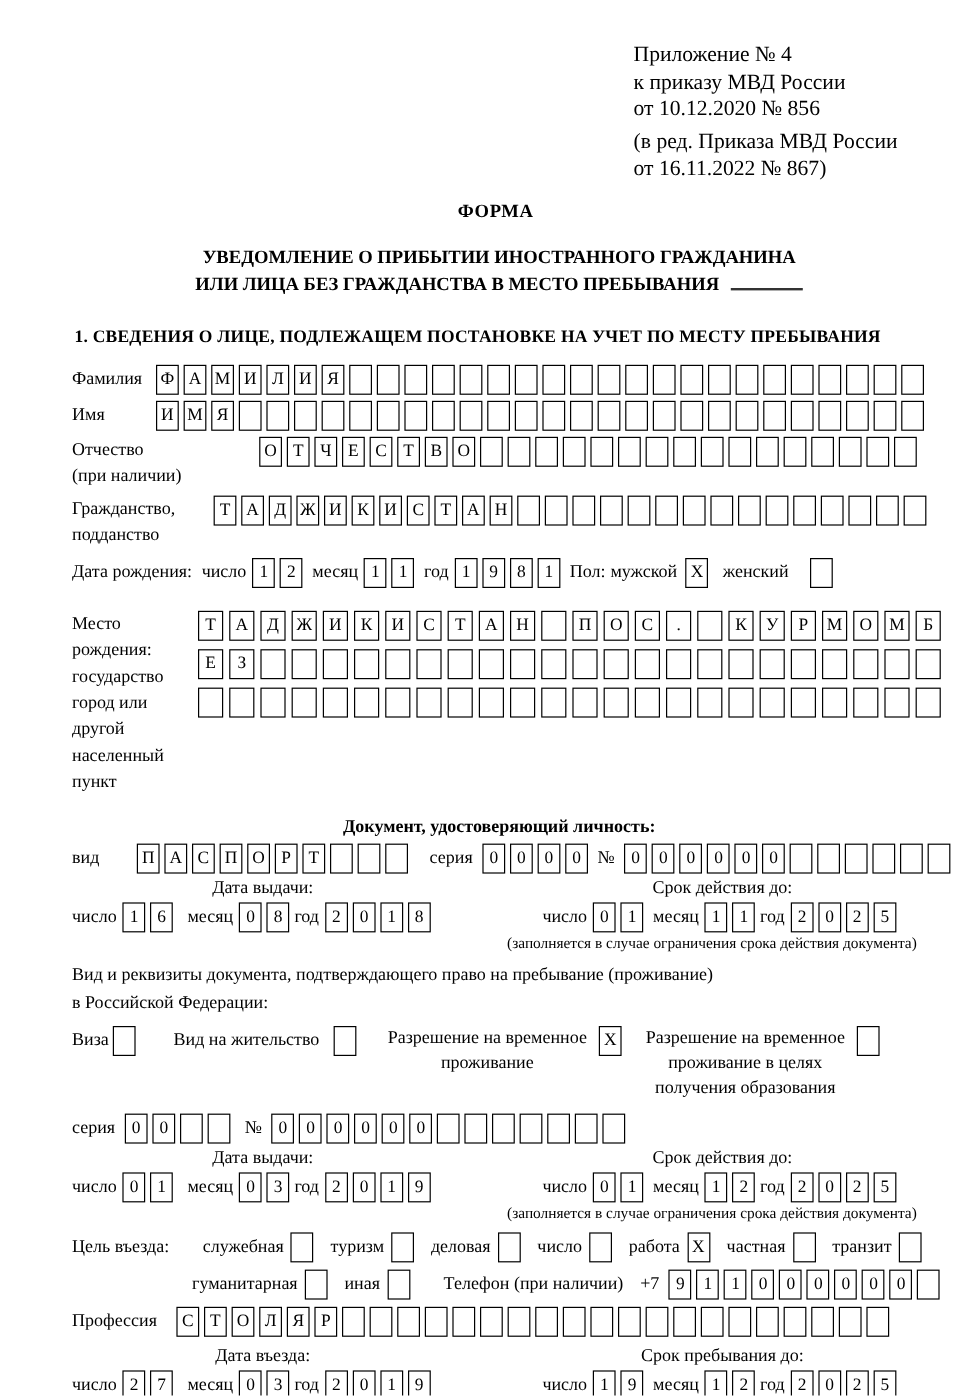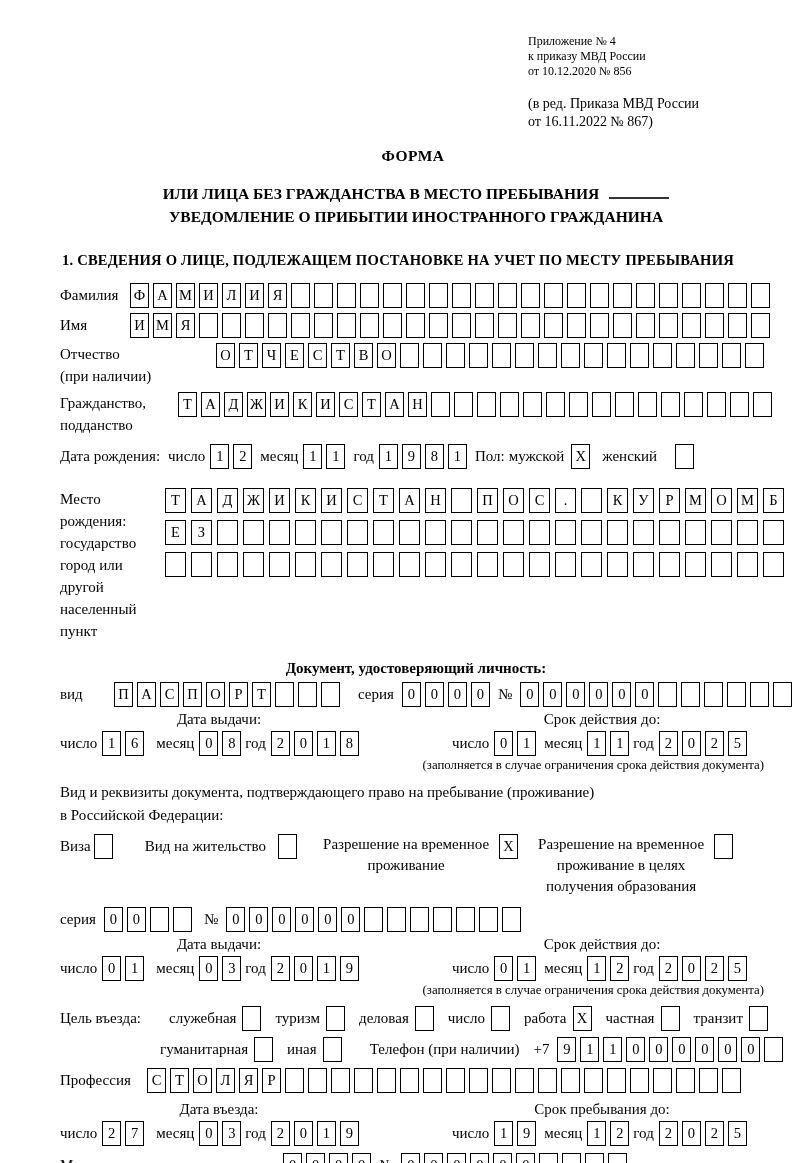--- a/index.html
+++ b/index.html
@@ -1,22 +1,22 @@
 <!DOCTYPE html>
 <html lang="ru"><head>
 <meta charset="utf-8">
 <style>
   html,body{margin:0;padding:0;background:#fff;}
   body{width:800px;height:1163px;color:#000;
        font-family:"Liberation Serif","DejaVu Serif",serif;font-size:15px;overflow:hidden;}
   .page{padding:34px 28px 0 60px;box-sizing:border-box;width:800px;}
 
   
-  .hdr{width:222px;margin-left:auto;margin-right:22px;font-size:12px;line-height:1.25;}
-  .hdr2{width:222px;margin-left:auto;margin-right:22px;font-size:14px;line-height:1.3;margin-top:16px;}
+  .hdr{width:222px;margin-left:auto;margin-right:22px;font-size:18px;line-height:1.25;}
+  .hdr2{width:222px;margin-left:auto;margin-right:22px;font-size:18px;line-height:1.3;margin-top:4px;}
   .formword{ text-align:center;font-weight:bold;font-size:15.5px;margin:16px 6px 0 0;letter-spacing:.5px;}
 
   
   .title{ text-align:center;font-weight:bold;font-size:15.5px;margin-top:18px;line-height:1.45;}
   .uline{display:inline-block;width:60px;border-bottom:2px solid #333;height:12px;margin-left:10px;}
   .sec1{font-weight:bold;font-size:14.6px;margin:24px 0 0 2px;letter-spacing:.2px;}
 
   
   .frow{display:flex;align-items:flex-start;margin-top:5px;}
   .flabel{flex:none;line-height:25px;}
@@ -60,22 +60,22 @@
       <div>к приказу МВД России</div>
       <div>от 10.12.2020 № 856</div>
     </div>
   <div class="hdr2">
       <div>(в ред. Приказа МВД России</div>
       <div>от 16.11.2022 № 867)</div>
     </div>
   <div class="formword">ФОРМА</div>
 
   <div class="title">
+    <div>УВЕДОМЛЕНИЕ О ПРИБЫТИИ ИНОСТРАННОГО ГРАЖДАНИНА</div>
     <div><span>ИЛИ ЛИЦА БЕЗ ГРАЖДАНСТВА В МЕСТО ПРЕБЫВАНИЯ</span><span class="uline"></span></div>
-    <div>УВЕДОМЛЕНИЕ О ПРИБЫТИИ ИНОСТРАННОГО ГРАЖДАНИНА</div>
   </div>
 
   <div class="sec1">1. СВЕДЕНИЯ О ЛИЦЕ, ПОДЛЕЖАЩЕМ ПОСТАНОВКЕ НА УЧЕТ ПО МЕСТУ ПРЕБЫВАНИЯ</div>
 
   <div class="frow" style="margin-top:14px;">
     <span class="flabel w70">Фамилия</span>
     <span class="run">
         <span class="cell">Ф</span>
         <span class="cell">А</span>
         <span class="cell">М</span>

